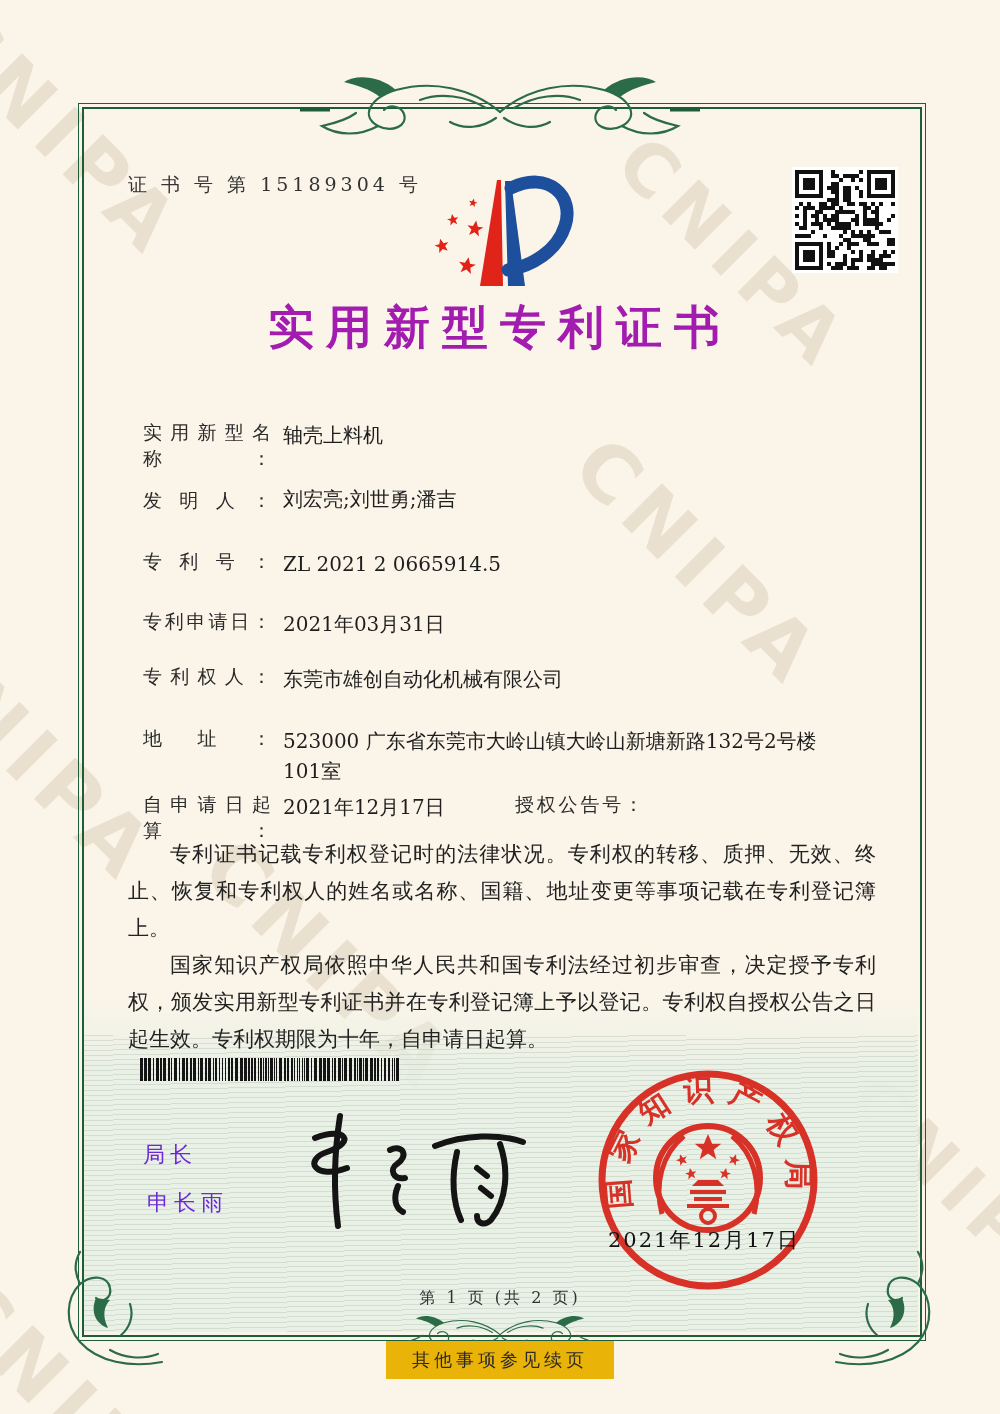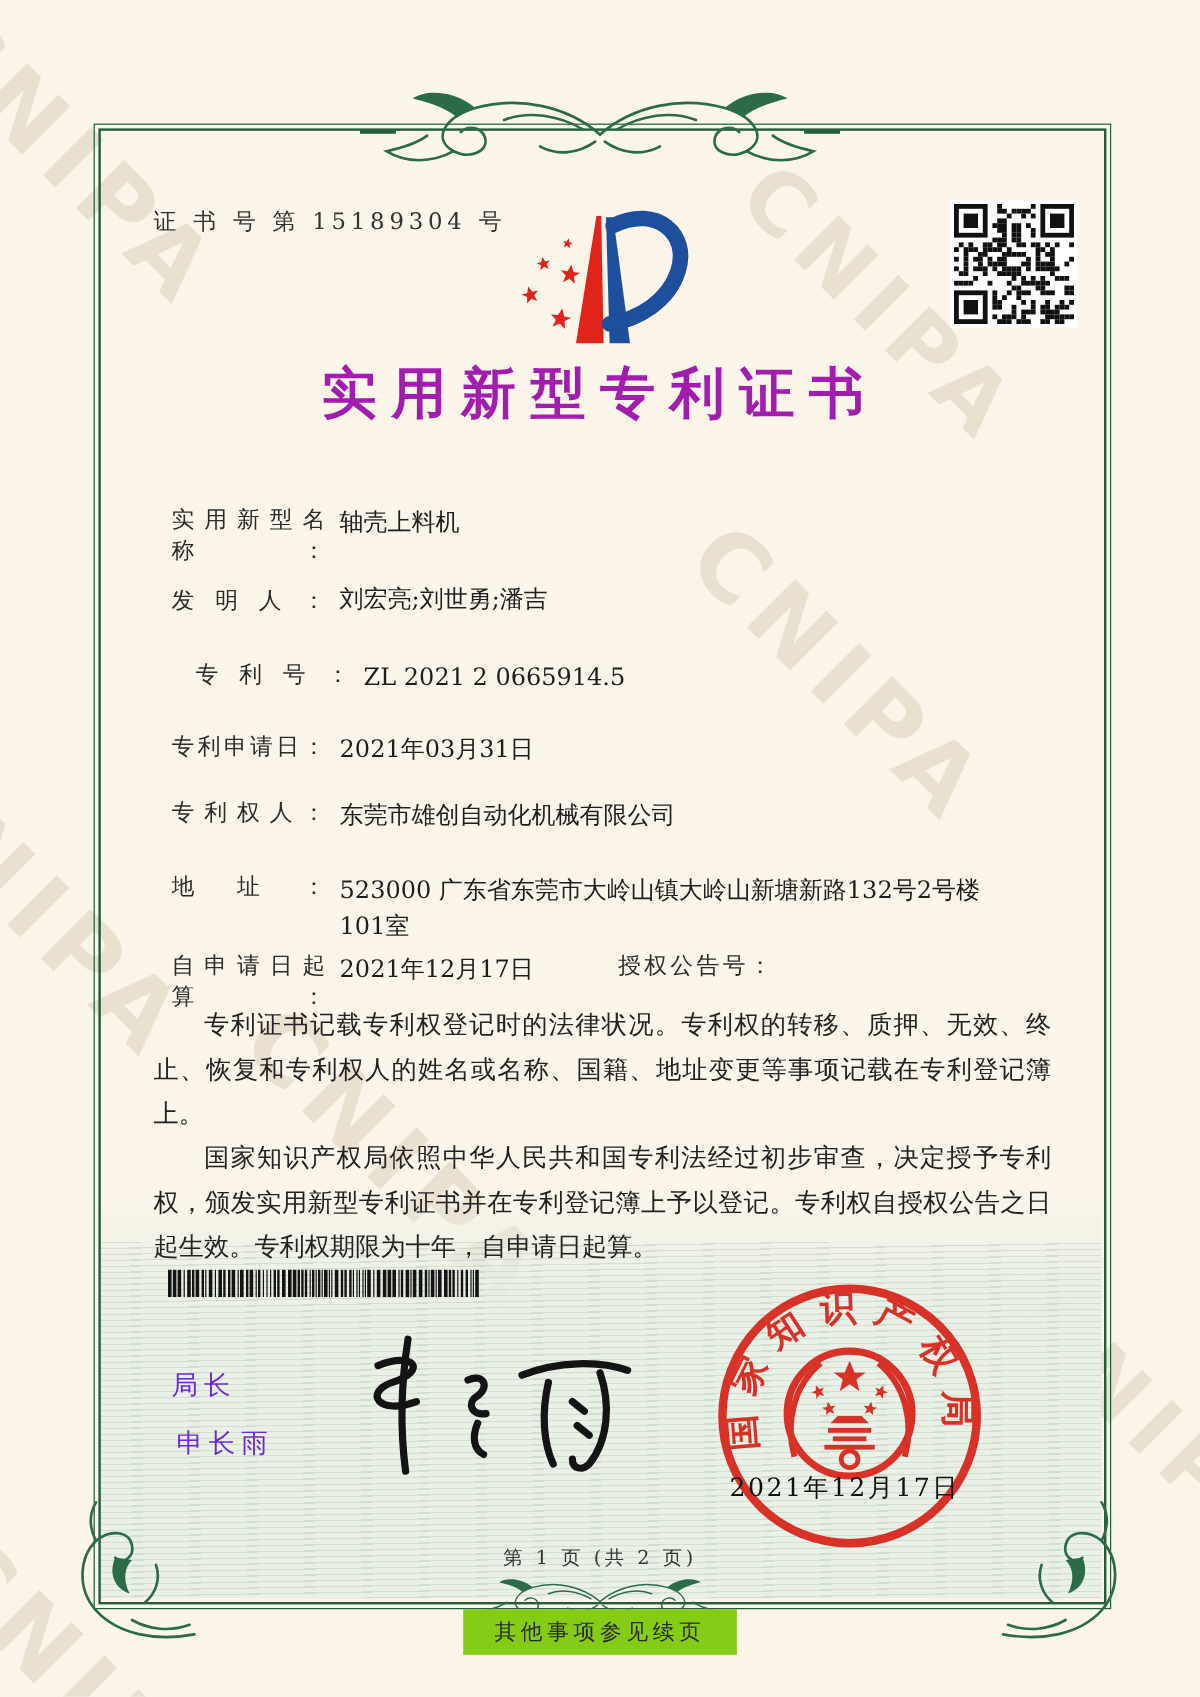--- a/index.html
+++ b/index.html
@@ -42,21 +42,21 @@
   .barcode{left:140px;top:1058px;z-index:5;}
   
   .signoff{z-index:5;font-size:22px;letter-spacing:5px;color:#6d28d9;}
   .sigsvg{left:285px;top:1108px;z-index:5;}
   
   .sealsvg{left:592px;top:1064px;z-index:5;opacity:.95;}
   .sealdate{left:608px;top:1226px;width:220px;font-size:21px;letter-spacing:2px;
             color:#111;z-index:6;white-space:nowrap;}
   .pageinfo{left:0;top:1288px;width:100%;text-align:center;font-size:16px;
             letter-spacing:3px;color:#333;z-index:5;}
-  .note{left:50%;top:1341px;transform:translateX(-50%);background:#84cc16;
+  .note{left:50%;top:1341px;transform:translateX(-50%);background:#eab308;
         padding:7px 26px;font-size:18px;letter-spacing:4px;color:#2a2a2a;z-index:6;}
   .green-stroke{stroke:#2c6b47;fill:none;stroke-width:2.2;stroke-linecap:round;}
   .green-fill{fill:#2c6b47;}
 </style>
 </head>
 <body>
 
 <div class="wm" style="left:-20px;top:-10px;font-size:78px;">CNIPA</div>
 <div class="wm" style="left:660px;top:120px;font-size:72px;">CNIPA</div>
 <div class="wm" style="left:620px;top:420px;font-size:78px;">CNIPA</div>
@@ -342,21 +342,21 @@
 
 <div class="abs fields">
   <div class="frow" style="top:0;">
     <span class="flabel">实用新型名称：</span>
     <span class="fvalue">轴壳上料机</span>
   </div>
   <div class="frow" style="top:64px;align-items:flex-end;">
     <span class="flabel">发明人：</span>
     <span class="fvalue">刘宏亮;刘世勇;潘吉</span>
   </div>
-  <div class="frow" style="top:129px;margin-left:20px;">
+  <div class="frow" style="top:129px;">
     <span class="flabel">专利号：</span>
     <span class="fvalue">ZL 2021 2 0665914.5</span>
   </div>
   <div class="frow" style="top:189px;">
     <span class="flabel">专利申请日：</span>
     <span class="fvalue">2021年03月31日</span>
   </div>
   <div class="frow" style="top:244px;">
     <span class="flabel">专利权人：</span>
     <span class="fvalue">东莞市雄创自动化机械有限公司</span>

